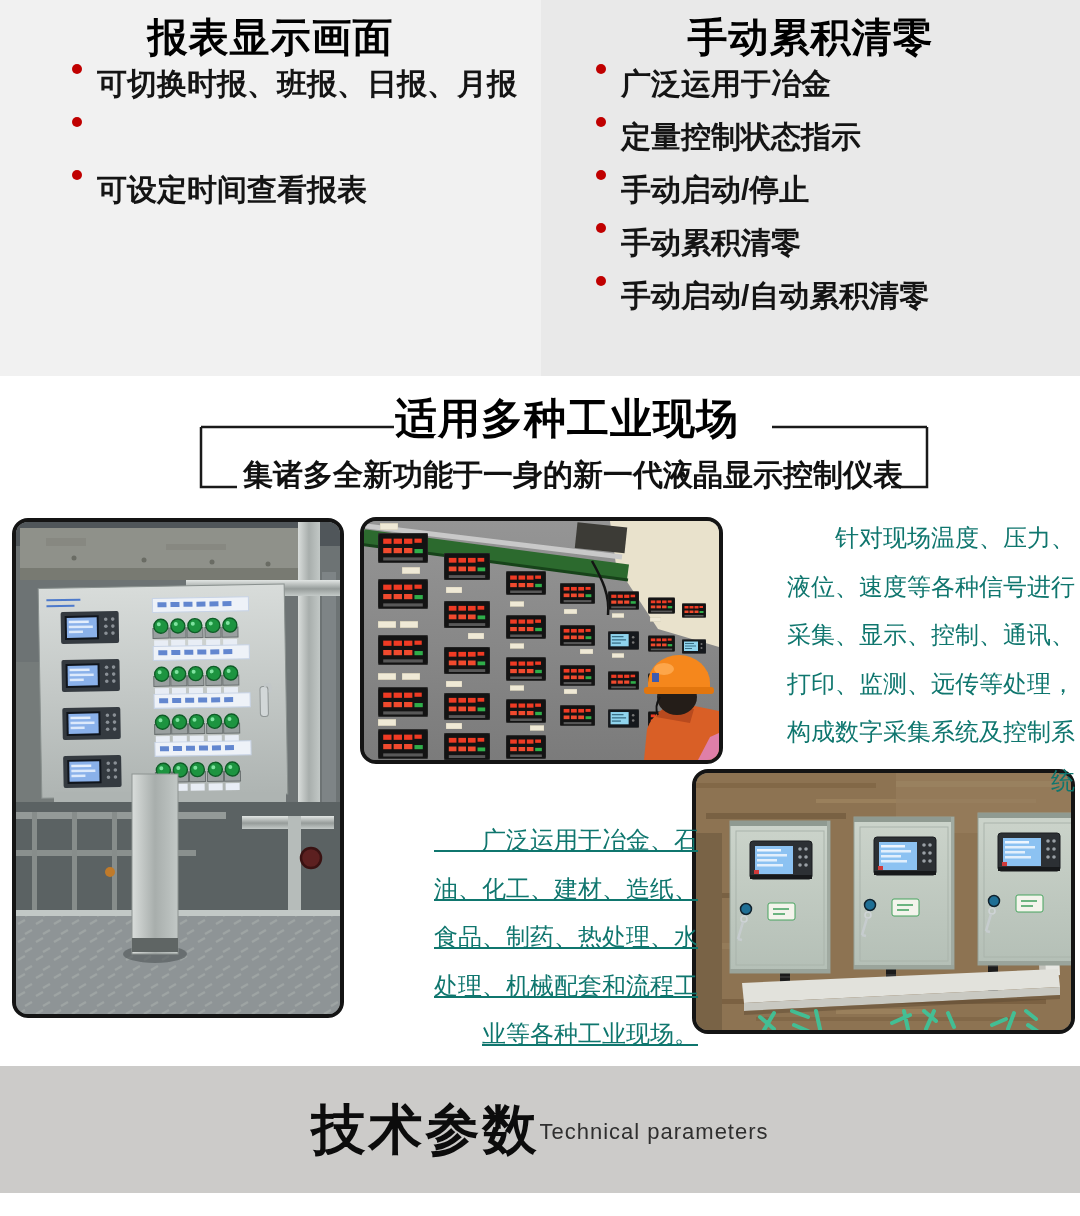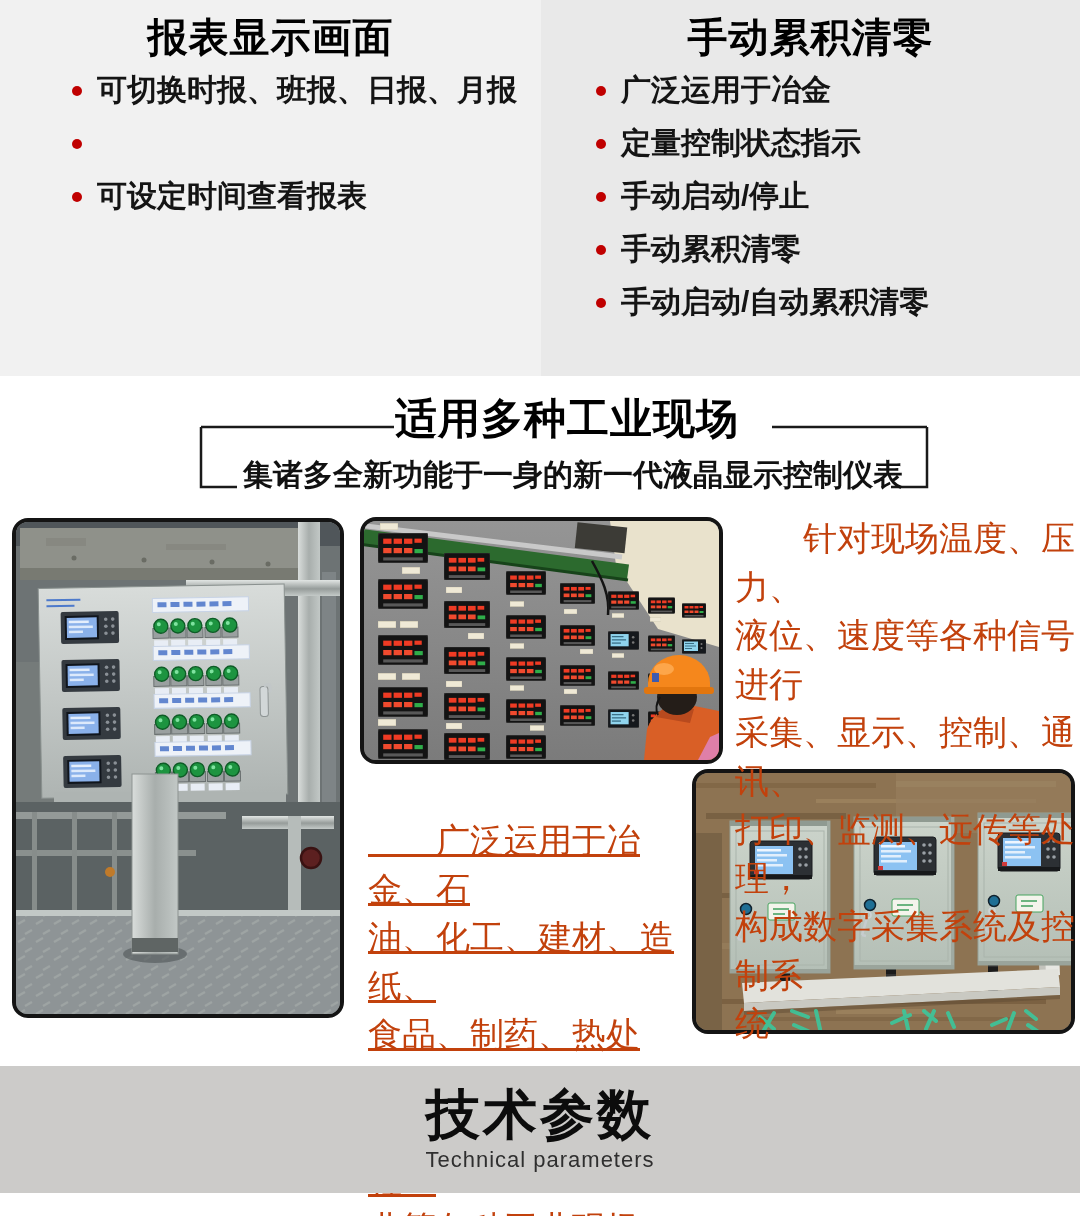--- a/index.html
+++ b/index.html
@@ -9,45 +9,45 @@
   
   .panel { position:absolute; top:0; height:376px; }
   .panel-left  { left:0;   width:541px; background:#f1f1f1; }
   .panel-right { left:541px; width:539px; background:#e9e9e9; }
   .panel h2 { position:absolute; top:10px; left:0; width:100%; text-align:center;
               font-size:40px; font-weight:700; color:#000; letter-spacing:1px; }
   .panel ul { position:absolute; list-style:none; }
   .panel-left ul  { left:72px;  top:64px; }
   .panel-right ul { left:596px; top:64px; position:fixed; } 
   .panel-right ul { position:absolute; left:55px; top:64px; }
-  .panel li { display:flex; align-items:center; height:53px; font-size:30px; font-weight:600; color:#141414; white-space:nowrap; }
+  .panel li { display:flex; align-items:flex-start; height:53px; font-size:30px; font-weight:600; color:#141414; white-space:nowrap; }
   .dot { width:10px; height:10px; border-radius:50%; background:#c00000; margin-right:15px; flex:0 0 auto; }
 
   
   .deco-svg { position:absolute; left:196px; top:408px; width:736px; height:90px; }
   .sec-title { position:absolute; left:27px; top:391px; width:1080px; text-align:center;
                font-size:42px; font-weight:700; color:#000; letter-spacing:1px; white-space:nowrap; }
   .sec-sub { position:absolute; left:33px; top:455px; width:1080px; text-align:center;
              font-size:30px; font-weight:700; color:#111; white-space:nowrap; }
 
   
   figure.photo { position:absolute; border:4px solid #141414; border-radius:16px; overflow:hidden; background:#777; }
   .photo svg { display:block; width:100%; height:100%; }
   .photo-site     { left:12px;  top:518px; width:332px; height:500px; }
   .photo-meters   { left:360px; top:517px; width:363px; height:247px; }
   .photo-cabinets { left:692px; top:769px; width:383px; height:265px; }
 
   
-  .para { position:absolute; font-size:34px; line-height:48.5px; color:#c2410c; white-space:pre-line; font-weight:500; }
+  .para { position:absolute; font-size:24px; line-height:48.5px; color:#0f766e; white-space:pre-line; font-weight:500;text-align:right; }
   .para-signals    { left:735px; top:514px; width:340px; }
   .para-industries { left:368px; top:816px; width:330px;text-decoration:underline; }
 
   
   .banner { position:absolute; left:0; top:1066px; width:1080px; height:127px; background:#cccbc9;
-            display:flex; flex-direction:column; align-items:center; justify-content:center; }
+            display:flex; flex-direction:row; align-items:center; justify-content:center; }
   .banner h2 { font-size:54px; font-weight:700; color:#0c0c0c; letter-spacing:3px; line-height:1.05; }
   .banner .en { font-size:22px; color:#2f2f2f; letter-spacing:1px; margin-top:4px; }
 </style>
 </head>
 <body>
 
 <div class="page">
 
   <section class="panel panel-left">
     <h2>报表显示画面</h2>

